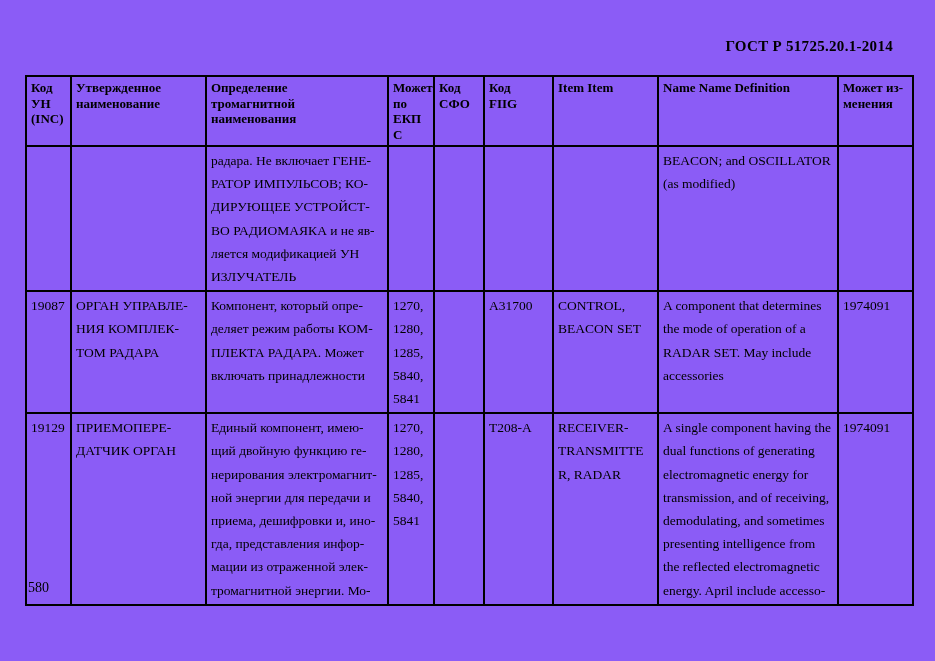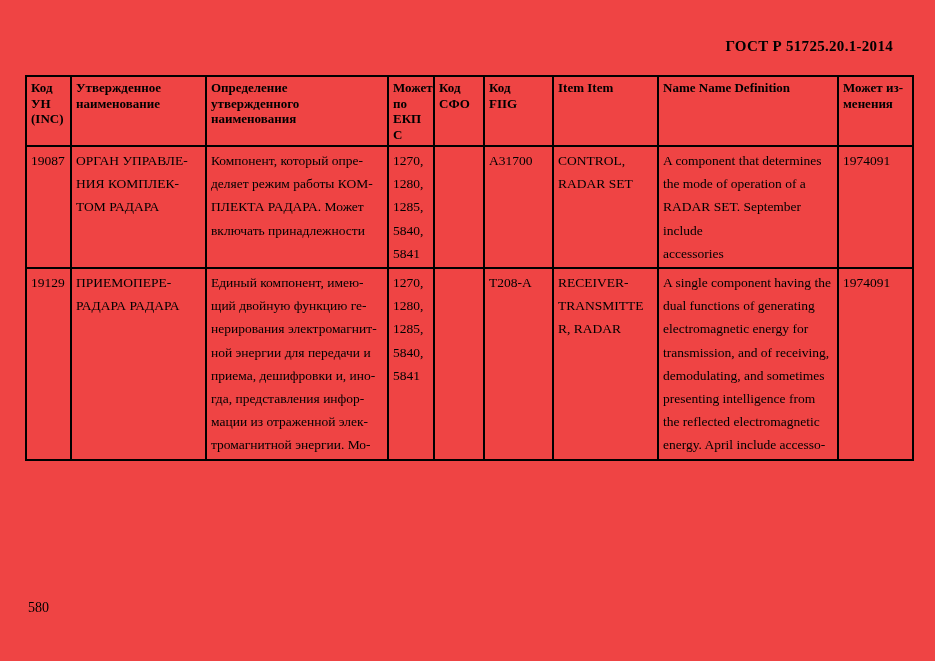--- a/index.html
+++ b/index.html
@@ -5,21 +5,21 @@
   * { margin: 0; padding: 0; box-sizing: border-box; }
   html, body {
     width: 935px; height: 661px;
     background: #ffffff;
     font-family: "Liberation Serif", "DejaVu Serif", serif;
     color: #000000;
   }
   .page {
     position: relative;
     width: 935px; height: 661px;
-    background: #ef4444;
+    background: #8b5cf6;
     overflow: hidden;
   }
   .doc-header {
     position: absolute;
     top: 38px; right: 42px;
     font-size: 15px;
     font-weight: bold;
     letter-spacing: 0.3px;
   }
   table.gost-table {
@@ -48,21 +48,21 @@
     font-size: 13.5px;
     line-height: 23.2px;
     padding: 2px 4px;
   }
   thead tr { height: 66px; }
   tbody tr.r0 { height: 142px; }
   tbody tr.r1 { height: 116px; padding-left: 9px; }
   tbody tr.r2 { height: 188px; }
   .page-number {
     position: absolute;
-    left: 28px; top: 600px;
+    left: 28px; top: 580px;
     font-size: 14px;
   }
 </style>
 </head>
 <body>
 
 <div class="page">
 
   <div class="doc-header">ГОСТ Р 51725.20.1-2014</div>
 
@@ -79,65 +79,82 @@
       <col style="width:75px">
     </colgroup>
     <thead>
       <tr>
         <th>Код
 УН
 (INC)</th>
         <th>Утвержденное
 наименование</th>
         <th>Определение
-утвержденного
+тромагнитной
 наименования</th>
         <th>Может
 по
 ЕКП
 С</th>
         <th>Код
 СФО</th>
         <th>Код
 FIIG</th>
         <th>Item Item</th>
         <th>Name Name Definition</th>
         <th>Может из-
 менения</th>
       </tr>
     </thead>
     <tbody>
+      <tr class="r0">
+        <td></td>
+        <td></td>
+        <td>радара. Не включает ГЕНЕ-
+РАТОР ИМПУЛЬСОВ; КО-
+ДИРУЮЩЕЕ УСТРОЙСТ-
+ВО РАДИОМАЯКА и не яв-
+ляется модификацией УН
+ИЗЛУЧАТЕЛЬ</td>
+        <td></td>
+        <td></td>
+        <td></td>
+        <td></td>
+        <td>BEACON; and OSCILLATOR
+(as modified)</td>
+        <td></td>
+      </tr>
       <tr class="r1">
         <td>19087</td>
         <td>ОРГАН УПРАВЛЕ-
 НИЯ КОМПЛЕК-
 ТОМ РАДАРА</td>
         <td>Компонент, который опре-
 деляет режим работы КОМ-
 ПЛЕКТА РАДАРА. Может
 включать принадлежности</td>
         <td>1270,
 1280,
 1285,
 5840,
 5841</td>
         <td></td>
         <td>A31700</td>
         <td>CONTROL,
-RADAR SET</td>
+BEACON SET</td>
         <td>A component that determines
 the mode of operation of a
-RADAR SET. September include
+RADAR SET. May include
 accessories</td>
         <td>1974091</td>
       </tr>
       <tr class="r2">
         <td>19129</td>
         <td>ПРИЕМОПЕРЕ-
-РАДАРА РАДАРА</td>
+ДАТЧИК ОРГАН</td>
         <td>Единый компонент, имею-
 щий двойную функцию ге-
 нерирования электромагнит-
 ной энергии для передачи и
 приема, дешифровки и, ино-
 гда, представления инфор-
 мации из отраженной элек-
 тромагнитной энергии. Мо-</td>
         <td>1270,
 1280,

